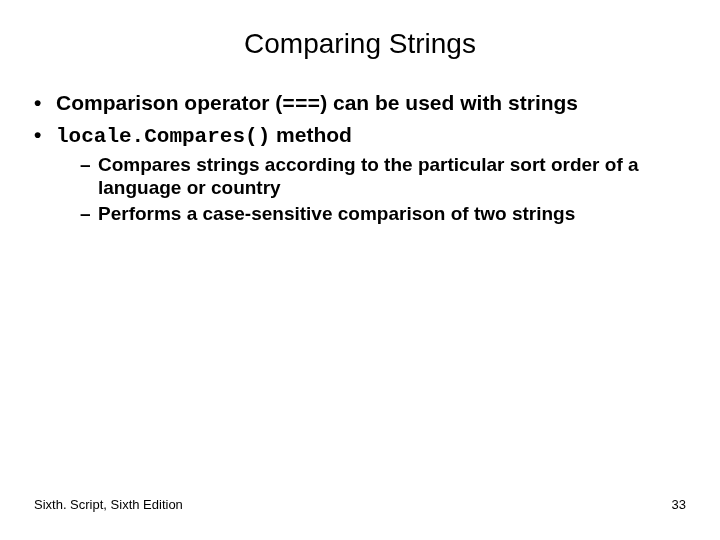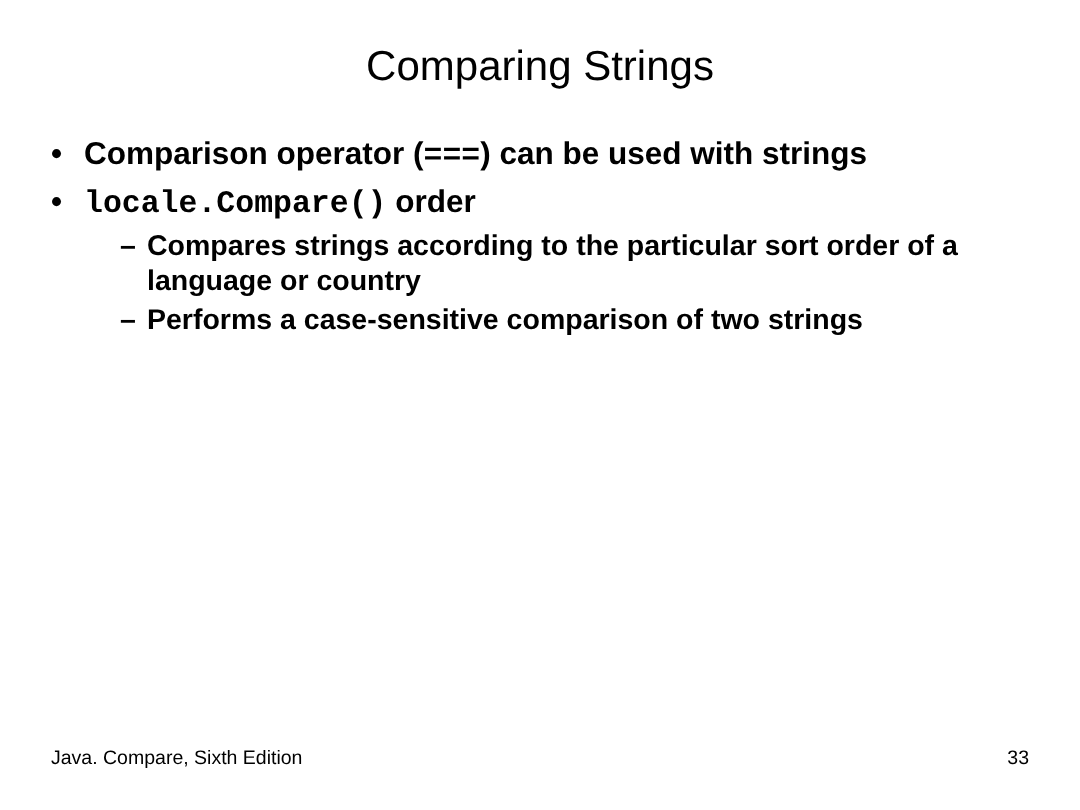--- a/index.html
+++ b/index.html
@@ -89,26 +89,26 @@
   <div class="title">Comparing Strings</div>
 
   <div class="body">
     <ul class="level1">
 
       <li>
         <span>Comparison operator (</span><span class="mono">===</span><span>) can be used with strings</span>
       </li>
 
       <li>
-        <span></span><span class="mono">locale.Compare()</span><span> order</span>
+        <span></span><span class="mono">locale.Compares()</span><span> method</span>
         <ul class="level2">
           <li>Compares strings according to the particular sort order of a language or country</li>
           <li>Performs a case-sensitive comparison of two strings</li>
         </ul>
       </li>
 
     </ul>
   </div>
 
-  <div class="footer-left">Java. Compare, Sixth Edition</div>
+  <div class="footer-left">Sixth. Script, Sixth Edition</div>
   <div class="footer-right">33</div>
 
 </div>
 
 </body></html>

